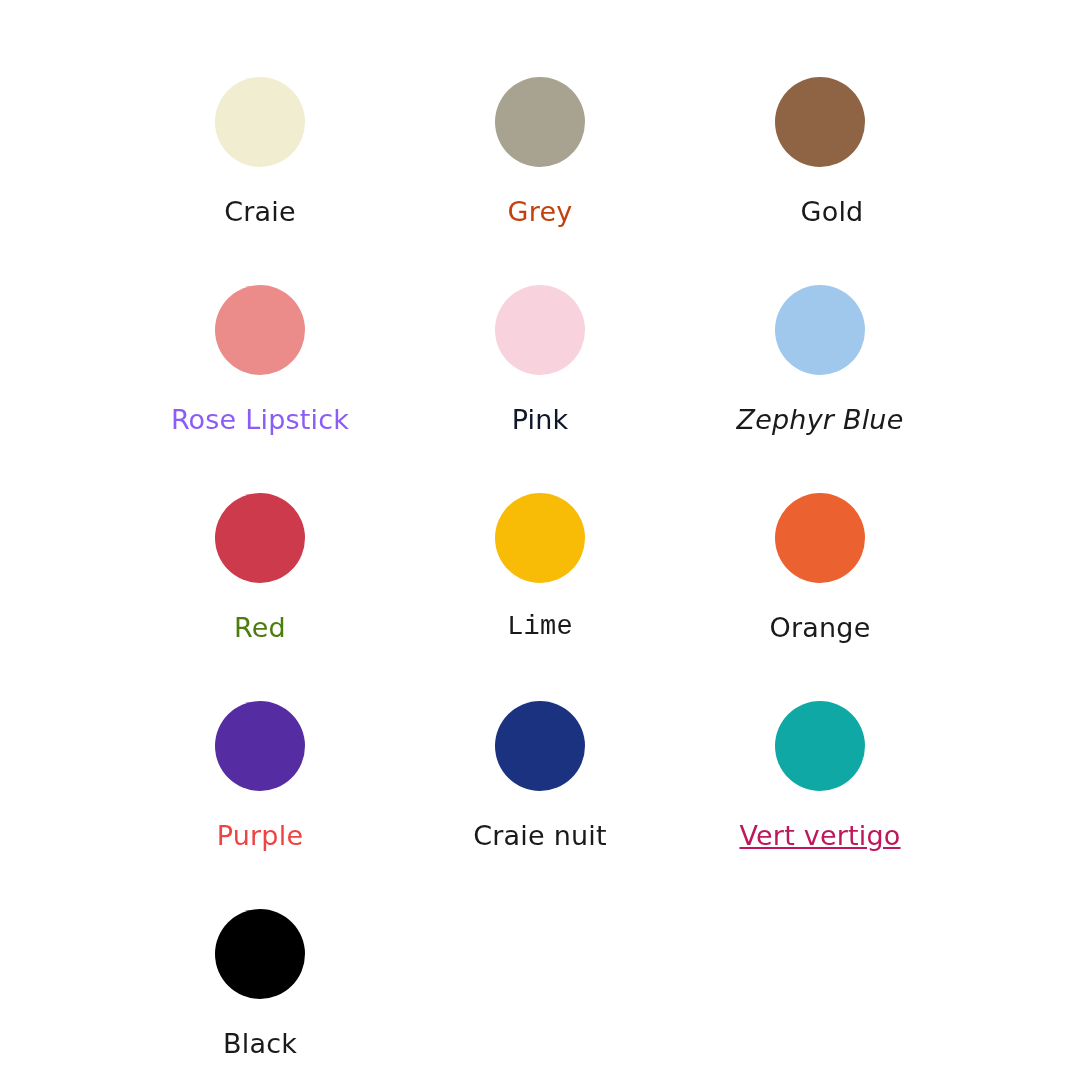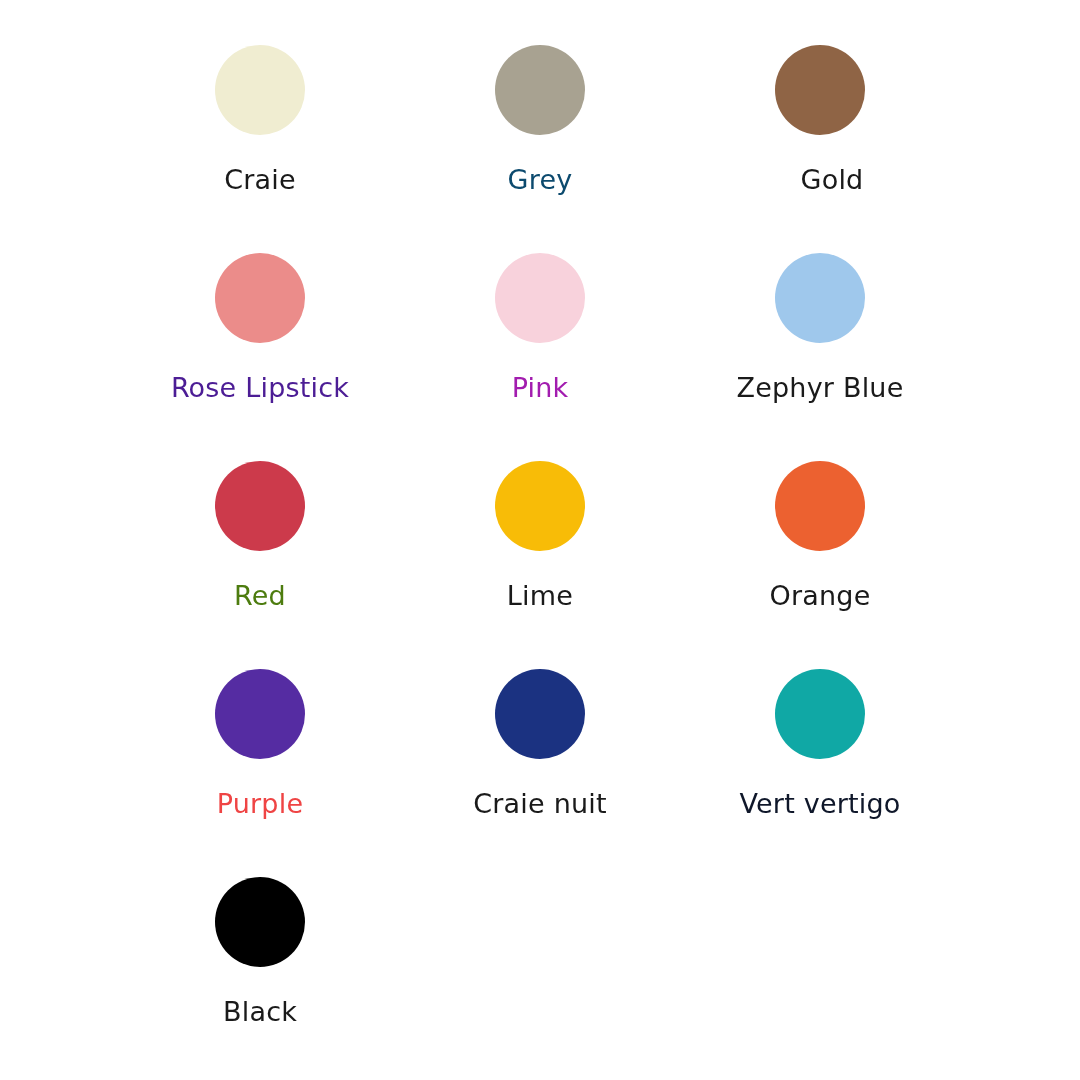--- a/index.html
+++ b/index.html
@@ -13,21 +13,21 @@
     background: #FFFFFF;
     font-family: "DejaVu Sans", "Liberation Sans", sans-serif;
     overflow: hidden;
   }
 
   #palette-grid {
     position: relative;
     width: 1080px;
     height: 1080px;
     box-sizing: border-box;
-    padding-top: 45px;
+    padding-top: 77px;
   }
 
   .swatch-row {
     display: flex;
     flex-direction: row;
     justify-content: flex-start;
     align-items: flex-start;
     height: 208px;
     padding-left: 120px;
     box-sizing: border-box;
@@ -68,67 +68,67 @@
 <body style="background: rgb(255, 255, 255);">
 
 <div id="palette-grid">
     <div class="swatch-row">
       <div class="swatch-cell">
         <span class="swatch-dot" title="Craie" style="background: rgb(240, 237, 209);"></span>
         <div class="swatch-label" style="color: rgb(26, 26, 26);">Craie</div>
       </div>
       <div class="swatch-cell">
         <span class="swatch-dot" title="Grey" style="background: rgb(168, 162, 145);"></span>
-        <div class="swatch-label" style="color: #0c4a6e;">Grey</div>
+        <div class="swatch-label" style="color: #c2410c;">Grey</div>
       </div>
       <div class="swatch-cell">
         <span class="swatch-dot" title="Gold" style="background: rgb(143, 100, 69);"></span>
         <div class="swatch-label" style="color: rgb(26, 26, 26); margin-left: 24px;">Gold</div>
       </div>
     </div>
     <div class="swatch-row">
       <div class="swatch-cell">
         <span class="swatch-dot" title="Rose Lipstick" style="background: rgb(235, 140, 138);"></span>
-        <div class="swatch-label" style="color: #4c1d95;">Rose Lipstick</div>
+        <div class="swatch-label" style="color: #8b5cf6;">Rose Lipstick</div>
       </div>
       <div class="swatch-cell">
         <span class="swatch-dot" title="Pink" style="background: rgb(248, 210, 220);"></span>
-        <div class="swatch-label" style="color: #a21caf;">Pink</div>
+        <div class="swatch-label" style="color: #0f172a;">Pink</div>
       </div>
       <div class="swatch-cell">
         <span class="swatch-dot" title="Zephyr Blue" style="background: rgb(159, 200, 236);"></span>
-        <div class="swatch-label" style="color: rgb(26, 26, 26);">Zephyr Blue</div>
+        <div class="swatch-label" style="color: rgb(26, 26, 26); font-style: italic;">Zephyr Blue</div>
       </div>
     </div>
     <div class="swatch-row">
       <div class="swatch-cell">
         <span class="swatch-dot" title="Red" style="background: rgb(204, 58, 75);"></span>
         <div class="swatch-label" style="color: #4d7c0f;">Red</div>
       </div>
       <div class="swatch-cell">
         <span class="swatch-dot" title="Lime" style="background: rgb(248, 188, 7);"></span>
-        <div class="swatch-label" style="color: rgb(26, 26, 26);">Lime</div>
+        <div class="swatch-label" style="color: rgb(26, 26, 26); font-family: Liberation Mono, monospace;">Lime</div>
       </div>
       <div class="swatch-cell">
         <span class="swatch-dot" title="Orange" style="background: rgb(236, 97, 48);"></span>
         <div class="swatch-label" style="color: rgb(26, 26, 26);">Orange</div>
       </div>
     </div>
     <div class="swatch-row">
       <div class="swatch-cell">
         <span class="swatch-dot" title="Purple" style="background: rgb(85, 44, 162);"></span>
         <div class="swatch-label" style="color: #ef4444;">Purple</div>
       </div>
       <div class="swatch-cell">
         <span class="swatch-dot" title="Blue nuit" style="background: rgb(27, 50, 129);"></span>
         <div class="swatch-label" style="color: rgb(26, 26, 26);">Craie nuit</div>
       </div>
       <div class="swatch-cell">
         <span class="swatch-dot" title="Vert vertigo" style="background: rgb(16, 168, 165);"></span>
-        <div class="swatch-label" style="color: #0f172a;">Vert vertigo</div>
+        <div class="swatch-label" style="color: #be185d; text-decoration: underline;">Vert vertigo</div>
       </div>
     </div>
     <div class="swatch-row">
       <div class="swatch-cell">
         <span class="swatch-dot" title="Black" style="background: rgb(0, 0, 0);"></span>
         <div class="swatch-label" style="color: rgb(26, 26, 26);">Black</div>
       </div>
       <div class="swatch-cell empty"></div>
       <div class="swatch-cell empty"></div>
     </div>

